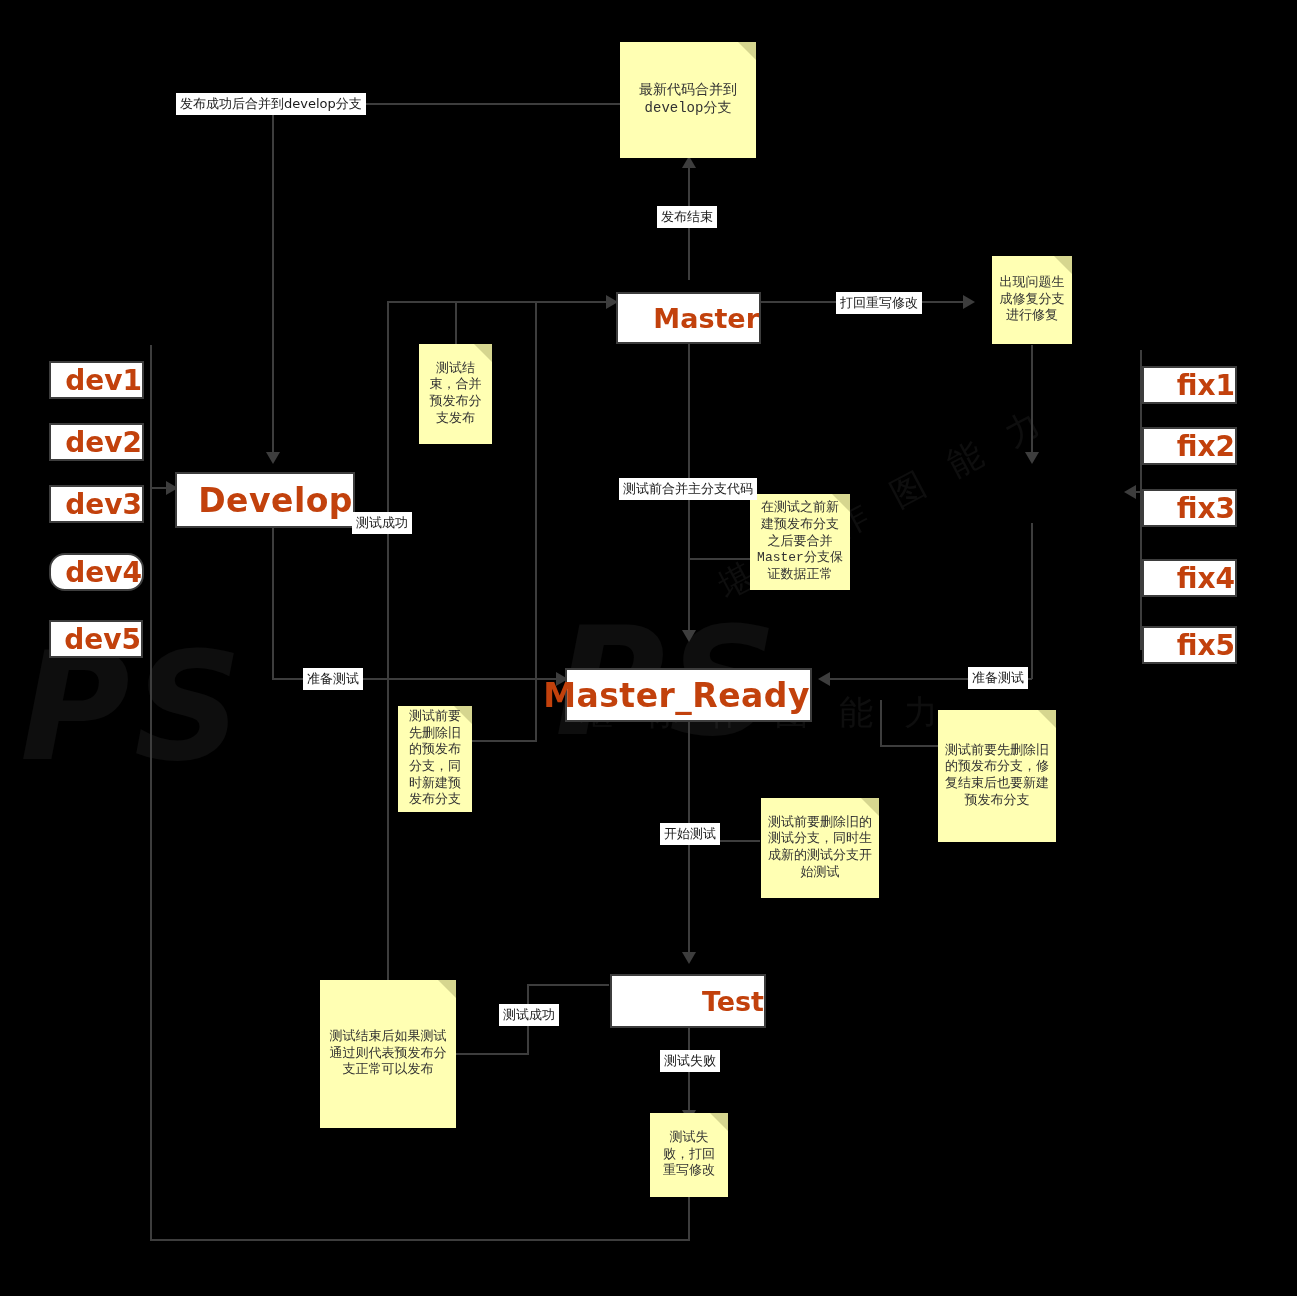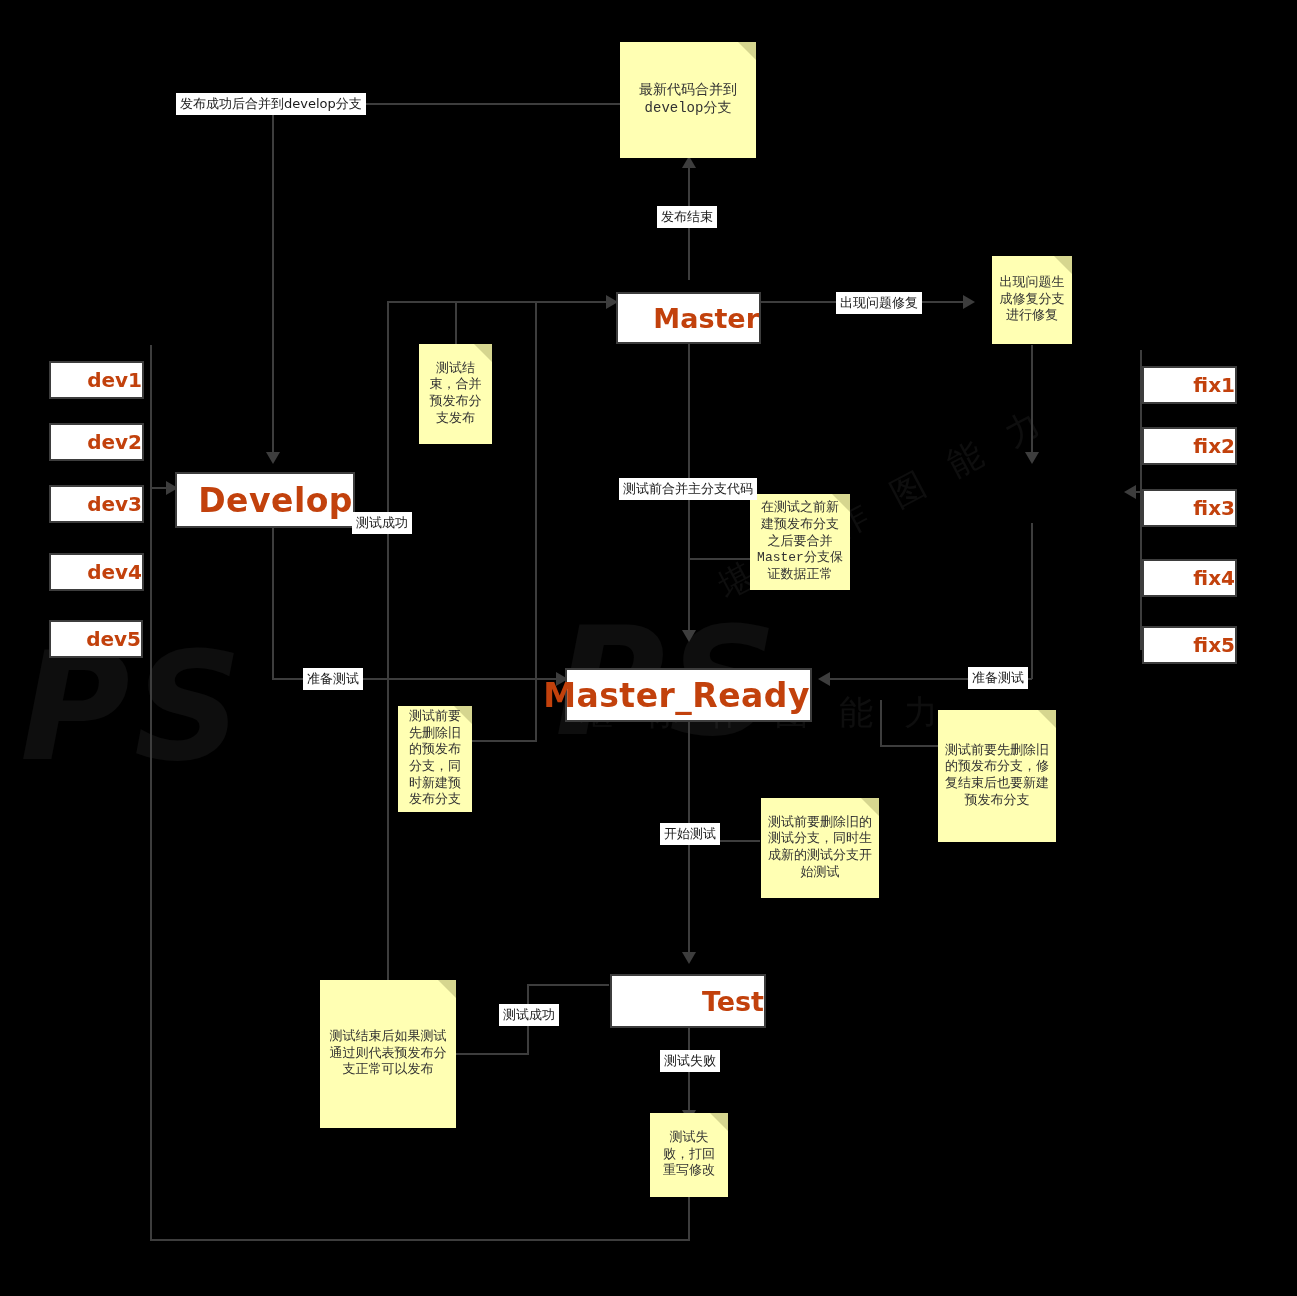--- a/index.html
+++ b/index.html
@@ -38,21 +38,21 @@
     border:2px solid #3d3d3d;
     color:#c2410c;
     font-weight:bold;
     display:flex;align-items:center;justify-content:flex-end;
     text-align:center;
     box-sizing:border-box;
     margin-top:16px;
   }
   .node-big{font-size:33px;letter-spacing:0.5px;}
   .node-mid{font-size:27px;}
-  .node-small{font-size:20px;}
+  .node-small{font-size:28px;}
   
   .note{
     position:absolute;
     background:#ffffb3;
     color:#333333;
     box-sizing:border-box;
     display:flex;align-items:center;justify-content:center;
     text-align:center;
     line-height:1.28;
     padding:6px 7px;
@@ -153,21 +153,21 @@
 
   <div class="node node-small" style="left:49px;top:345px;width:95px;height:38px;">
     <span>dev1</span>
   </div>
   <div class="node node-small" style="left:49px;top:407px;width:95px;height:38px;">
     <span>dev2</span>
   </div>
   <div class="node node-small" style="left:49px;top:469px;width:95px;height:38px;">
     <span>dev3</span>
   </div>
-  <div class="node node-small" style="left:49px;top:537px;width:95px;height:38px;">
+  <div class="node node-small" style="left:49px;top:537px;width:95px;height:38px;border-radius:16px;">
     <span>dev4</span>
   </div>
   <div class="node node-small" style="left:49px;top:604px;width:94px;height:38px;padding-left:44px;">
     <span>dev5</span>
   </div>
 
   <div class="node node-small" style="left:1142px;top:350px;width:95px;height:38px;">
     <span>fix1</span>
   </div>
   <div class="node node-small" style="left:1142px;top:411px;width:95px;height:38px;">
@@ -241,21 +241,21 @@
     <span>测试结束后如果测试通过则代表预发布分支正常可以发布</span>
   </div>
 
   <div class="note" style="left:650px;top:1113px;width:78px;height:84px;">
     <div class="fold"></div>
     <span>测试失败，打回重写修改</span>
   </div>
 
   <div class="elabel" style="left:176px;top:93px;">发布成功后合并到develop分支</div>
   <div class="elabel" style="left:657px;top:206px;">发布结束</div>
-  <div class="elabel" style="left:836px;top:292px;">出现问题修复</div>
+  <div class="elabel" style="left:836px;top:292px;">打回重写修改</div>
   <div class="elabel" style="left:352px;top:512px;">测试成功</div>
   <div class="elabel" style="left:619px;top:478px;">测试前合并主分支代码</div>
   <div class="elabel" style="left:303px;top:668px;">准备测试</div>
   <div class="elabel" style="left:968px;top:667px;">准备测试</div>
   <div class="elabel" style="left:660px;top:823px;">开始测试</div>
   <div class="elabel" style="left:499px;top:1004px;">测试成功</div>
   <div class="elabel" style="left:660px;top:1050px;">测试失败</div>
 
 </div>
 

